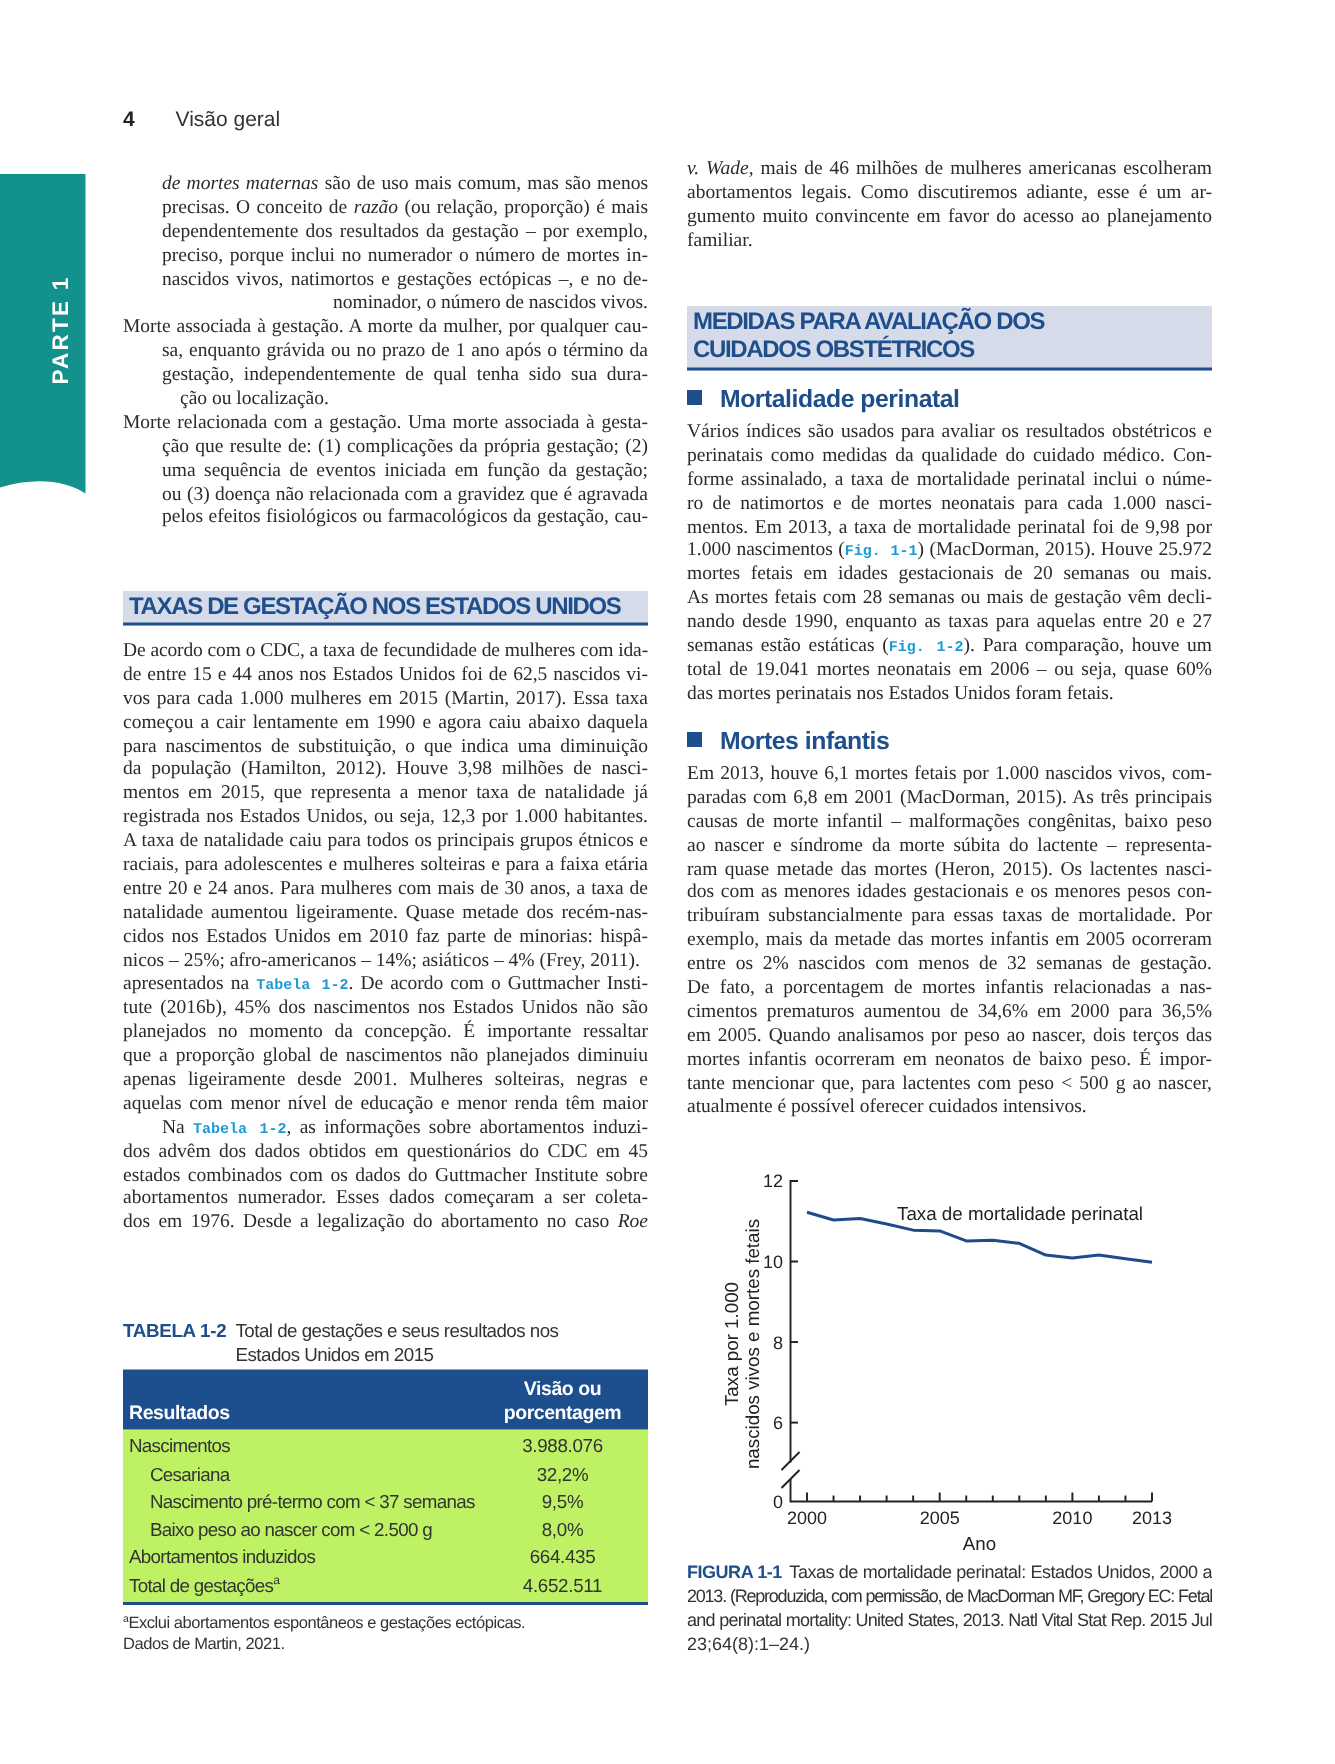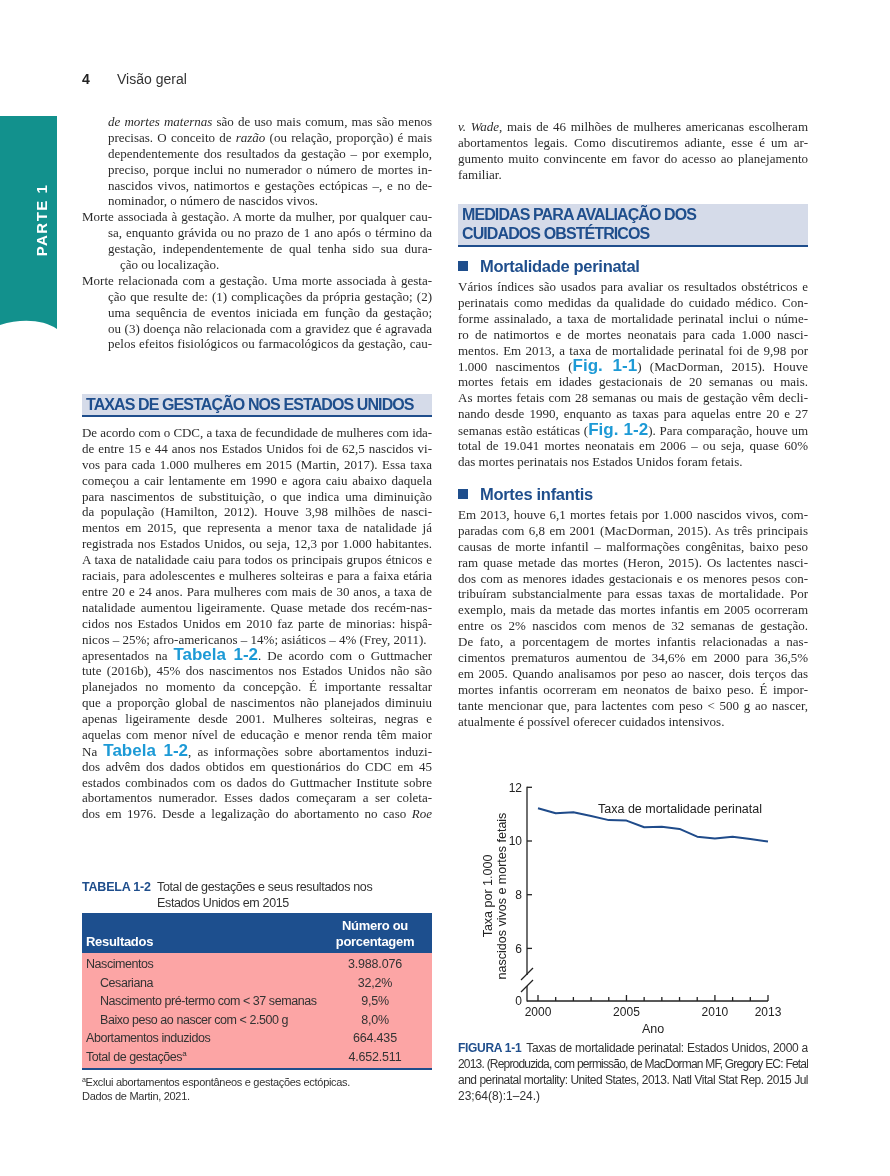--- a/index.html
+++ b/index.html
@@ -14,42 +14,42 @@
   
   .parttab{left:0;top:116px;}
   .parttab-label{left:41px;top:220px;transform:translate(-50%,-50%) rotate(-90deg);
        font-family:"Liberation Sans",sans-serif;font-weight:bold;font-size:15px;letter-spacing:1.5px;color:#fff;white-space:nowrap;}
 
   
   .tb{font-size:13px;line-height:15.9px;}
   .tb .ln{height:15.9px;overflow:hidden;white-space:normal;}
   .just{text-align:justify;text-align-last:justify;}
   .tb em{}
-  .xref{font-family:Liberation Sans, sans-serif;font-weight:bold;color:#1d9ad6;font-size:17px;text-decoration:none;cursor:pointer;}
+  .xref{font-family:Liberation Mono, monospace;font-weight:bold;color:#1d9ad6;font-size:10px;text-decoration:none;cursor:pointer;}
 
   
   .sec-head{background:#d5dbe9;border-bottom:2px solid #1f4e8c;color:#1f4e8c;
        font-family:"Liberation Sans",sans-serif;font-weight:bold;font-size:16px;letter-spacing:-0.9px;
        padding:0 4px;box-sizing:border-box;width:350px;}
   .sec-head-left{left:82px;top:394px;height:23px;line-height:21px;}
   .sec-head-right{left:458px;top:204px;height:43px;line-height:18.5px;padding-top:2px;}
 
   .sub-head{left:458px;font-family:"Liberation Sans",sans-serif;font-weight:bold;font-size:16.5px;
        letter-spacing:-0.3px;color:#1f4e8c;height:20px;line-height:20px;white-space:nowrap;}
   .sub-head .sq{display:inline-block;width:10px;height:10px;background:#1f4e8c;margin-right:12px;vertical-align:1px;}
 
   
   .tcap{left:82px;top:879px;width:350px;height:34px;font-family:"Liberation Sans",sans-serif;font-size:12.5px;line-height:16px;}
   .tcap-label{position:absolute;left:0;top:0;font-weight:bold;color:#1f4e8c;letter-spacing:-0.2px;}
   .tcap-text{position:absolute;left:75px;top:0;color:#333;letter-spacing:-0.35px;white-space:nowrap;}
   .tbl{left:82px;top:913px;width:350px;font-family:"Liberation Sans",sans-serif;font-size:12.5px;color:#333;}
   .thead{position:relative;height:40px;background:#1d4f8e;color:#fff;font-weight:bold;font-size:13px;}
   .th-res{position:absolute;left:4px;bottom:4px;letter-spacing:-0.3px;}
   .th-val{position:absolute;left:236px;width:114px;top:5px;text-align:center;line-height:15.5px;letter-spacing:-0.3px;}
-  .tbody{background:#fca5a5;padding:2px 0 1px 0;border-bottom:2px solid #1f4e8c;}
+  .tbody{background:#bef264;padding:2px 0 1px 0;border-bottom:2px solid #1f4e8c;}
   .trow{position:relative;height:18.6px;line-height:18.6px;}
   .tlabel{position:absolute;left:4px;letter-spacing:-0.45px;white-space:nowrap;}
   .tlabel.l1{left:18px;}
   .tval{position:absolute;left:236px;width:114px;text-align:center;letter-spacing:-0.2px;}
   .tlabel sup{font-size:8px;vertical-align:5px;line-height:0;}
   .tfoot{left:82px;top:1075px;font-family:"Liberation Sans",sans-serif;font-size:11px;line-height:14px;color:#333;letter-spacing:-0.3px;}
   .tfoot sup{font-size:7px;vertical-align:4px;line-height:0;}
 
   
   .chart{left:470px;top:775px;}
@@ -71,21 +71,21 @@
 </svg>
 <div class="abs parttab-label">PARTE 1</div>
 
 <div class="abs tb" style="left:82px;top:114px;width:350px;">
     <div>
       <div class="ln just" style="margin-left: 26px;"><span class="inner" style=""><em>de mortes maternas</em> são de uso mais comum, mas são menos</span></div>
       <div class="ln just" style="margin-left: 26px;"><span class="inner" style="">precisas. O conceito de <em>razão</em> (ou relação, proporção) é mais</span></div>
       <div class="ln just" style="margin-left: 26px;"><span class="inner" style="">dependentemente dos resultados da gestação – por exemplo,</span></div>
       <div class="ln just" style="margin-left: 26px;"><span class="inner" style="">preciso, porque inclui no numerador o número de mortes in-</span></div>
       <div class="ln just" style="margin-left: 26px;"><span class="inner" style="">nascidos vivos, natimortos e gestações ectópicas –, e no de-</span></div>
-      <div class="ln last" style="margin-left: 26px;"><span class="inner" style="">nominador, o número de nascidos vivos.</span></div>
+      <div class="ln last" style="margin-left: 26px; text-align: right;"><span class="inner" style="">nominador, o número de nascidos vivos.</span></div>
     </div>
     <div>
       <div class="ln just"><span class="inner" style="">Morte associada à gestação. A morte da mulher, por qualquer cau-</span></div>
       <div class="ln just" style="margin-left: 26px;"><span class="inner" style="">sa, enquanto grávida ou no prazo de 1 ano após o término da</span></div>
       <div class="ln just" style="margin-left: 26px;"><span class="inner" style="">gestação, independentemente de qual tenha sido sua dura-</span></div>
       <div class="ln last" style="margin-left: 38px;"><span class="inner" style="">ção ou localização.</span></div>
     </div>
     <div>
       <div class="ln just"><span class="inner" style="">Morte relacionada com a gestação. Uma morte associada à gesta-</span></div>
       <div class="ln just" style="margin-left: 26px;"><span class="inner" style="">ção que resulte de: (1) complicações da própria gestação; (2)</span></div>
@@ -116,41 +116,41 @@
     </div>
     <div>
       <div class="ln just"><span class="inner" style="">apresentados na <a class="xref">Tabela 1-2</a>. De acordo com o Guttmacher Insti-</span></div>
       <div class="ln just"><span class="inner" style="">tute (2016b), 45% dos nascimentos nos Estados Unidos não são</span></div>
       <div class="ln just"><span class="inner" style="">planejados no momento da concepção. É importante ressaltar</span></div>
       <div class="ln just"><span class="inner" style="">que a proporção global de nascimentos não planejados diminuiu</span></div>
       <div class="ln just"><span class="inner" style="">apenas ligeiramente desde 2001. Mulheres solteiras, negras e</span></div>
       <div class="ln just"><span class="inner" style="">aquelas com menor nível de educação e menor renda têm maior</span></div>
     </div>
     <div>
-      <div class="ln just" style=""><span class="inner" style="">Na <a class="xref">Tabela 1-2</a>, as informações sobre abortamentos induzi-</span></div>
+      <div class="ln just" style="margin-left: 26px;"><span class="inner" style="">Na <a class="xref">Tabela 1-2</a>, as informações sobre abortamentos induzi-</span></div>
       <div class="ln just"><span class="inner" style="">dos advêm dos dados obtidos em questionários do CDC em 45</span></div>
       <div class="ln just"><span class="inner" style="">estados combinados com os dados do Guttmacher Institute sobre</span></div>
       <div class="ln just"><span class="inner" style="">abortamentos numerador. Esses dados começaram a ser coleta-</span></div>
       <div class="ln just"><span class="inner" style="">dos em 1976. Desde a legalização do abortamento no caso <em>Roe</em></span></div>
     </div>
   </div>
 
 <div class="abs tcap">
   <span class="tcap-label">TABELA 1-2</span>
   <div class="tcap-text">
     <div>Total de gestações e seus resultados nos</div>
     <div>Estados Unidos em 2015</div>
   </div>
 </div>
 
 <div class="abs tbl">
   <div class="thead">
     <span class="th-res">Resultados</span>
     <div class="th-val">
-      <div>Número ou</div>
+      <div>Visão ou</div>
       <div>porcentagem</div>
     </div>
   </div>
   <div class="tbody">
     <div class="trow">
       <span class="tlabel">Nascimentos</span>
       <span class="tval">3.988.076</span>
     </div>
     <div class="trow">
       <span class="tlabel l1">Cesariana</span>
@@ -173,21 +173,21 @@
       <span class="tval">4.652.511</span>
     </div>
   </div>
 </div>
 
 <div class="abs tfoot">
   <div><sup>a</sup><span>Exclui abortamentos espontâneos e gestações ectópicas.</span></div>
   <div>Dados de Martin, 2021.</div>
 </div>
 
-<div class="abs tb" style="left:458px;top:119px;width:350px;">
+<div class="abs tb" style="left:458px;top:104px;width:350px;">
     <div>
       <div class="ln just"><span class="inner" style=""><em>v. Wade</em>, mais de 46 milhões de mulheres americanas escolheram</span></div>
       <div class="ln just"><span class="inner" style="">abortamentos legais. Como discutiremos adiante, esse é um ar-</span></div>
       <div class="ln just"><span class="inner" style="">gumento muito convincente em favor do acesso ao planejamento</span></div>
       <div class="ln last"><span class="inner" style="">familiar.</span></div>
     </div>
   </div>
 
 <div class="abs sec-head sec-head-right">
   <div>MEDIDAS PARA AVALIAÇÃO DOS</div>
@@ -215,20 +215,21 @@
   </div>
 
 <div class="abs sub-head" style="top:484px;">
   <span class="sq"></span><span>Mortes infantis</span>
 </div>
 <div class="abs tb" style="left:458px;top:507px;width:350px;">
     <div>
       <div class="ln just"><span class="inner" style="">Em 2013, houve 6,1 mortes fetais por 1.000 nascidos vivos, com-</span></div>
       <div class="ln just"><span class="inner" style="">paradas com 6,8 em 2001 (MacDorman, 2015). As três principais</span></div>
       <div class="ln just"><span class="inner" style="">causas de morte infantil – malformações congênitas, baixo peso</span></div>
+      <div class="ln just"><span class="inner" style="">ao nascer e síndrome da morte súbita do lactente – representa-</span></div>
       <div class="ln just"><span class="inner" style="">ram quase metade das mortes (Heron, 2015). Os lactentes nasci-</span></div>
       <div class="ln just"><span class="inner" style="">dos com as menores idades gestacionais e os menores pesos con-</span></div>
       <div class="ln just"><span class="inner" style="">tribuíram substancialmente para essas taxas de mortalidade. Por</span></div>
       <div class="ln just"><span class="inner" style="">exemplo, mais da metade das mortes infantis em 2005 ocorreram</span></div>
       <div class="ln just"><span class="inner" style="">entre os 2% nascidos com menos de 32 semanas de gestação.</span></div>
       <div class="ln just"><span class="inner" style="">De fato, a porcentagem de mortes infantis relacionadas a nas-</span></div>
       <div class="ln just"><span class="inner" style="">cimentos prematuros aumentou de 34,6% em 2000 para 36,5%</span></div>
       <div class="ln just"><span class="inner" style="">em 2005. Quando analisamos por peso ao nascer, dois terços das</span></div>
       <div class="ln just"><span class="inner" style="">mortes infantis ocorreram em neonatos de baixo peso. É impor-</span></div>
       <div class="ln just"><span class="inner" style="">tante mencionar que, para lactentes com peso &lt; 500 g ao nascer,</span></div>

